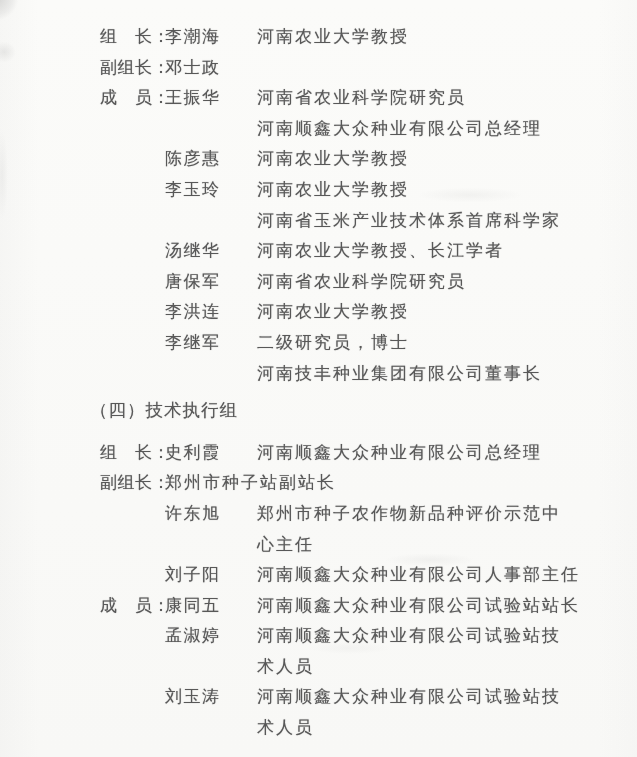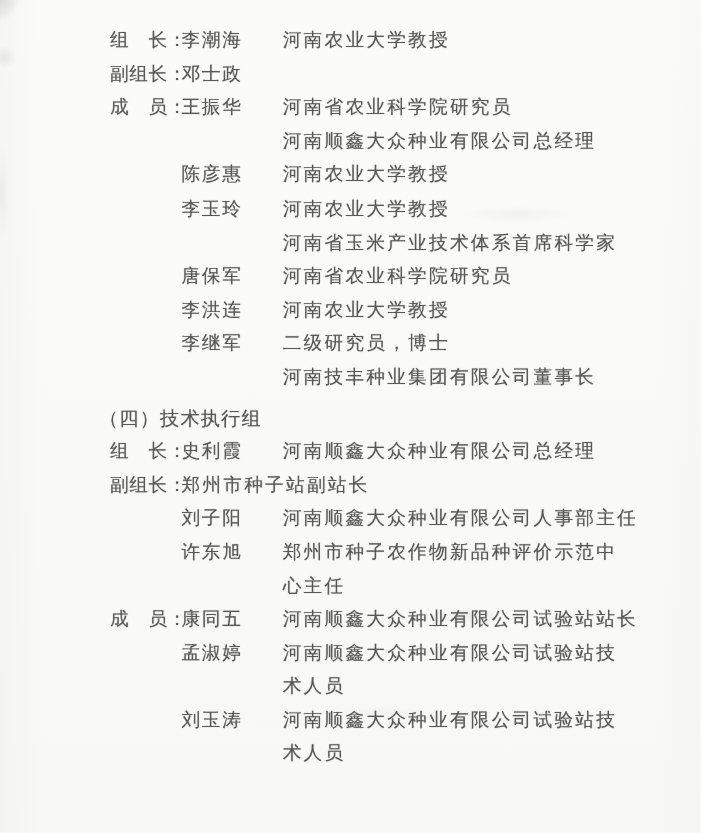--- a/index.html
+++ b/index.html
@@ -35,21 +35,21 @@
   .role, .name, .desc, .heading {
     font-size: 17px;
     line-height: 30.6px;
     white-space: pre;
   }
   .role  { flex: 0 0 65px; width: 65px; letter-spacing: 0.5px; }
   .name  { flex: 0 0 92px; width: 92px; letter-spacing: 1.5px; }
   .descs { flex: 1 1 auto; }
   .desc  { letter-spacing: 2px; }
   .heading {
-    margin: 6px 0 0 -10px;
+    margin: 6px 0 12px -10px;
     letter-spacing: 1px;
     font-size: 17.5px;
   }
 </style>
 </head>
 <body>
 
 <div class="paper"></div>
 
 <div class="doc">
@@ -86,20 +86,27 @@
 
   <div class="row">
     <span class="role"></span>
     <span class="name">李玉玲</span>
     <div class="descs">
       <div class="desc">河南农业大学教授</div>
       <div class="desc">河南省玉米产业技术体系首席科学家</div>
     </div>
   </div>
 
+  <div class="row">
+    <span class="role"></span>
+    <span class="name">汤继华</span>
+    <div class="descs">
+      <div class="desc">河南农业大学教授、长江学者</div>
+    </div>
+  </div>
 
   <div class="row">
     <span class="role"></span>
     <span class="name">唐保军</span>
     <div class="descs">
       <div class="desc">河南省农业科学院研究员</div>
     </div>
   </div>
 
   <div class="row">
@@ -131,32 +138,32 @@
 
   <div class="row">
     <span class="role">副组长：</span>
     <div class="descs">
       <div class="desc">郑州市种子站副站长</div>
     </div>
   </div>
 
   <div class="row">
     <span class="role"></span>
-    <span class="name">刘子阳</span>
+    <span class="name">许东旭</span>
     <div class="descs">
-      <div class="desc">河南顺鑫大众种业有限公司人事部主任</div>
+      <div class="desc">郑州市种子农作物新品种评价示范中</div>
+      <div class="desc">心主任</div>
     </div>
   </div>
 
   <div class="row">
     <span class="role"></span>
-    <span class="name">许东旭</span>
+    <span class="name">刘子阳</span>
     <div class="descs">
-      <div class="desc">郑州市种子农作物新品种评价示范中</div>
-      <div class="desc">心主任</div>
+      <div class="desc">河南顺鑫大众种业有限公司人事部主任</div>
     </div>
   </div>
 
   <div class="row">
     <span class="role">成　员：</span>
     <span class="name">康同五</span>
     <div class="descs">
       <div class="desc">河南顺鑫大众种业有限公司试验站站长</div>
     </div>
   </div>

